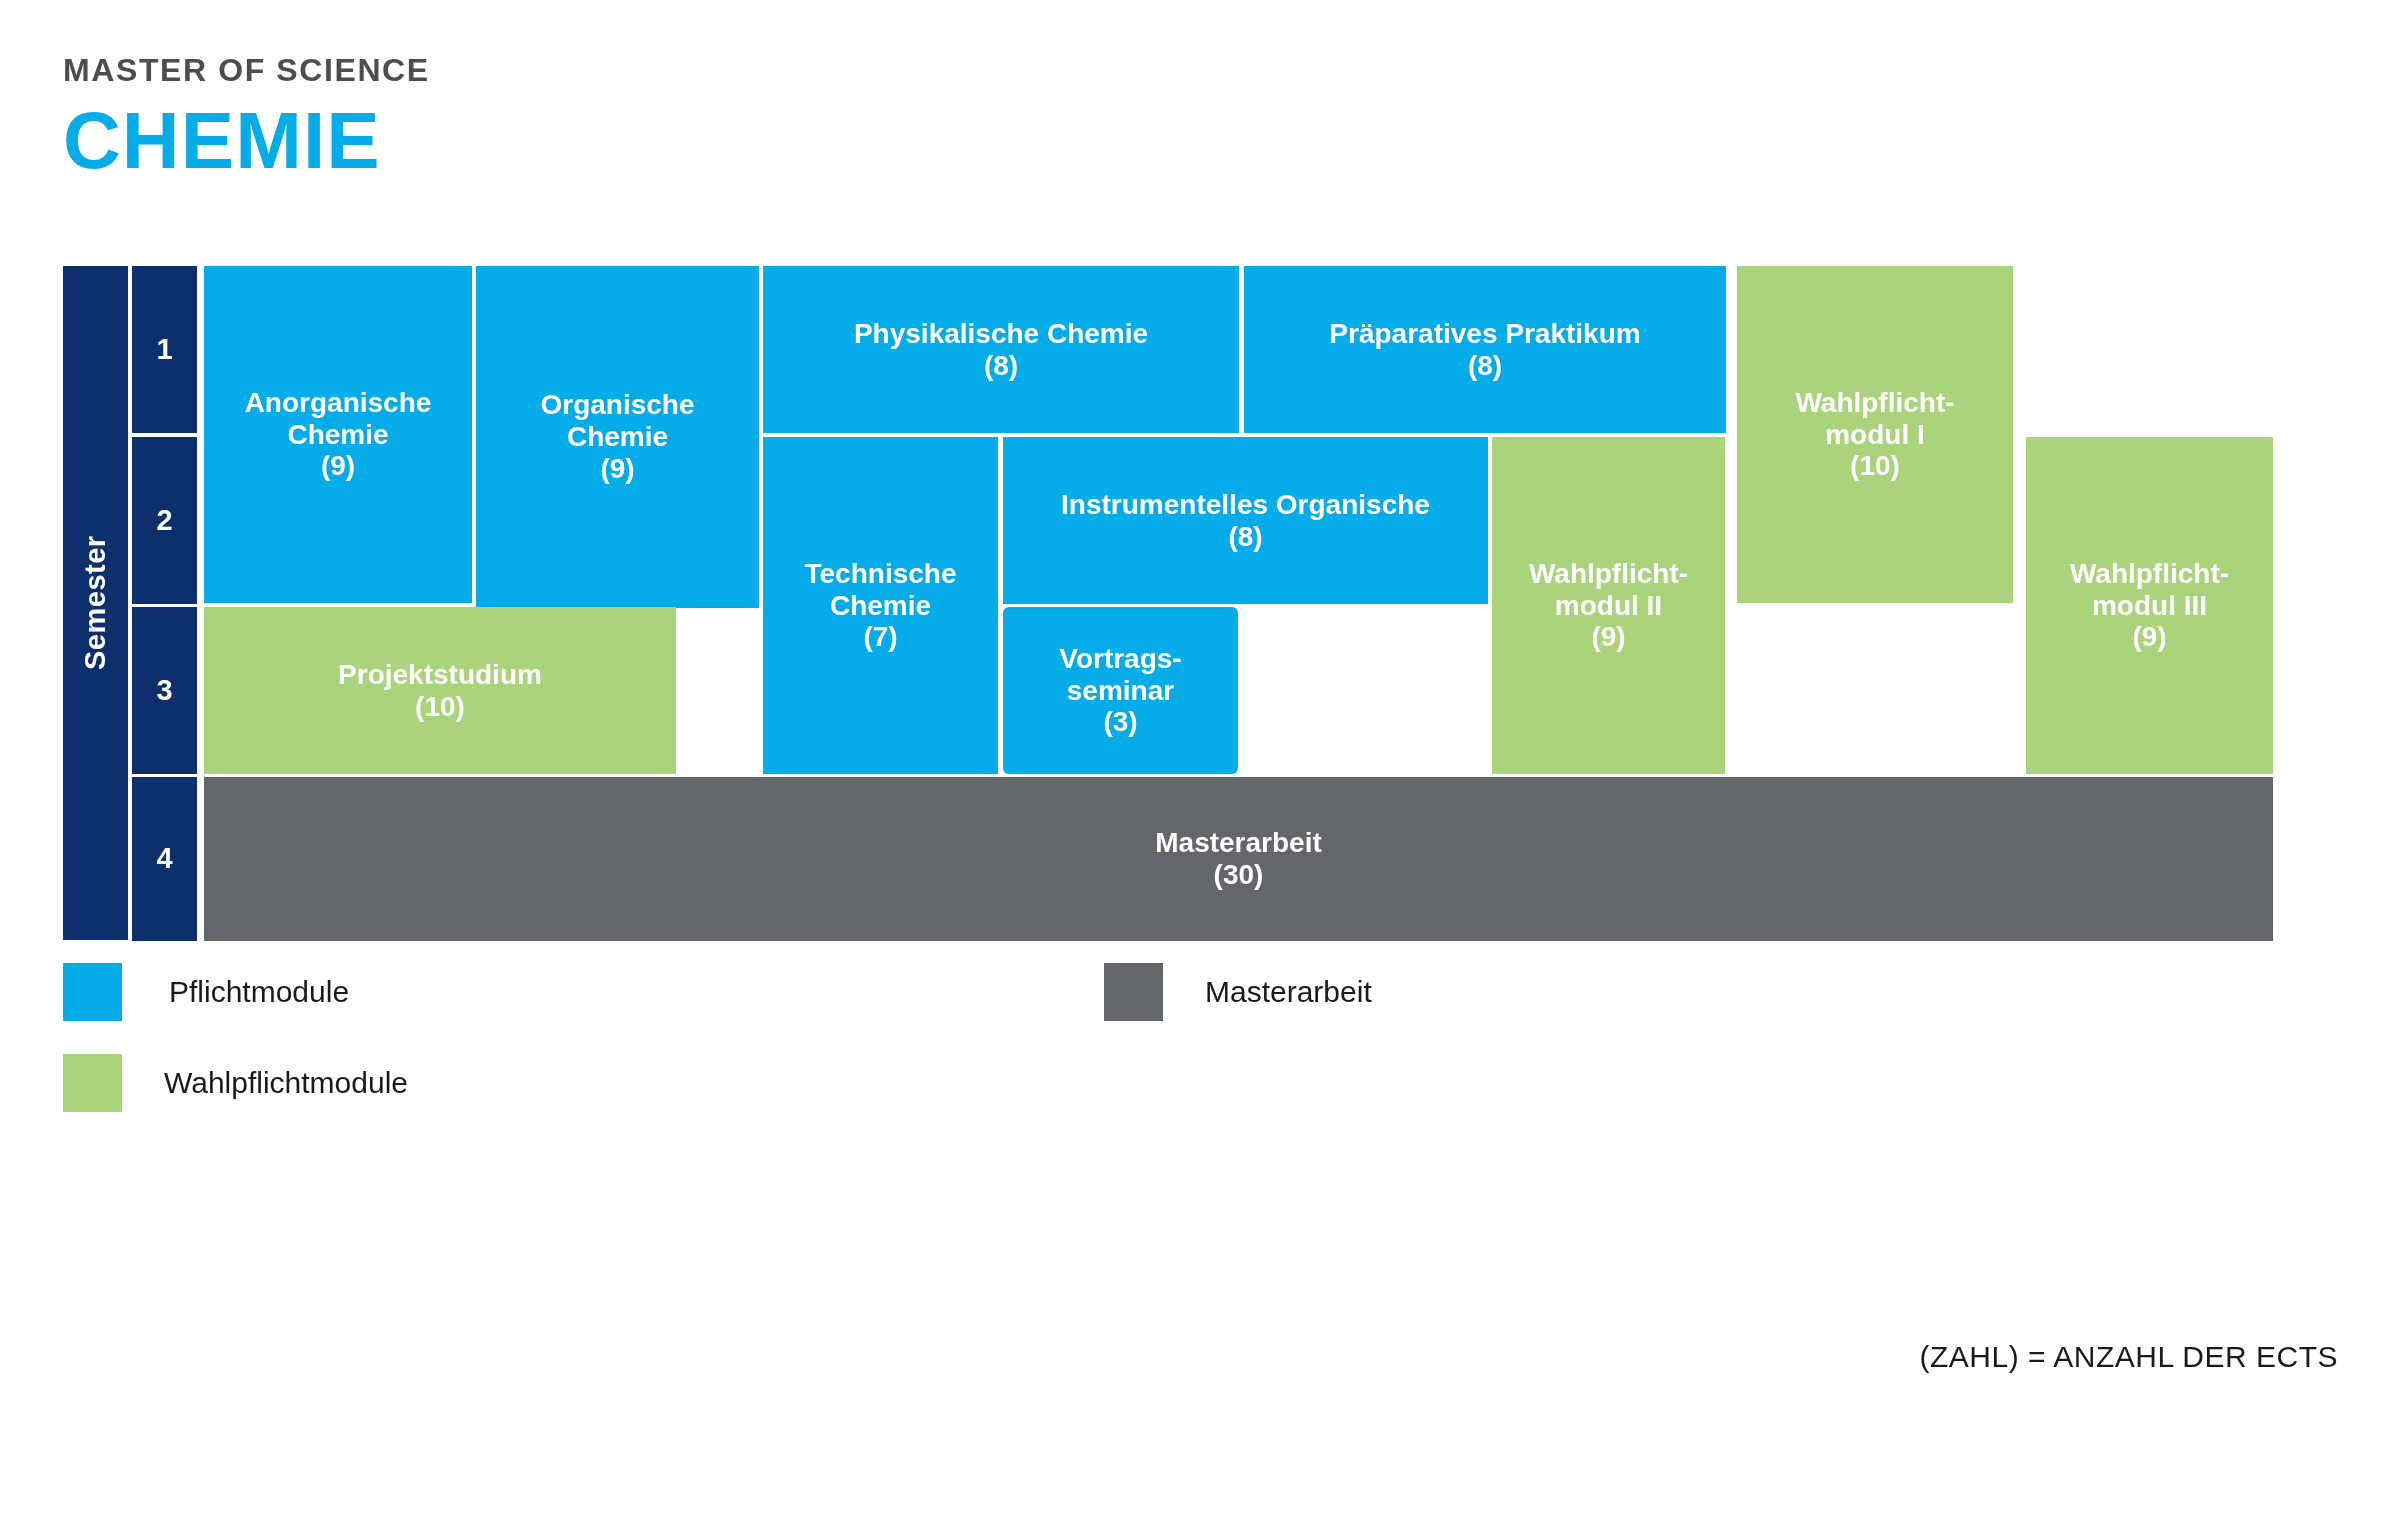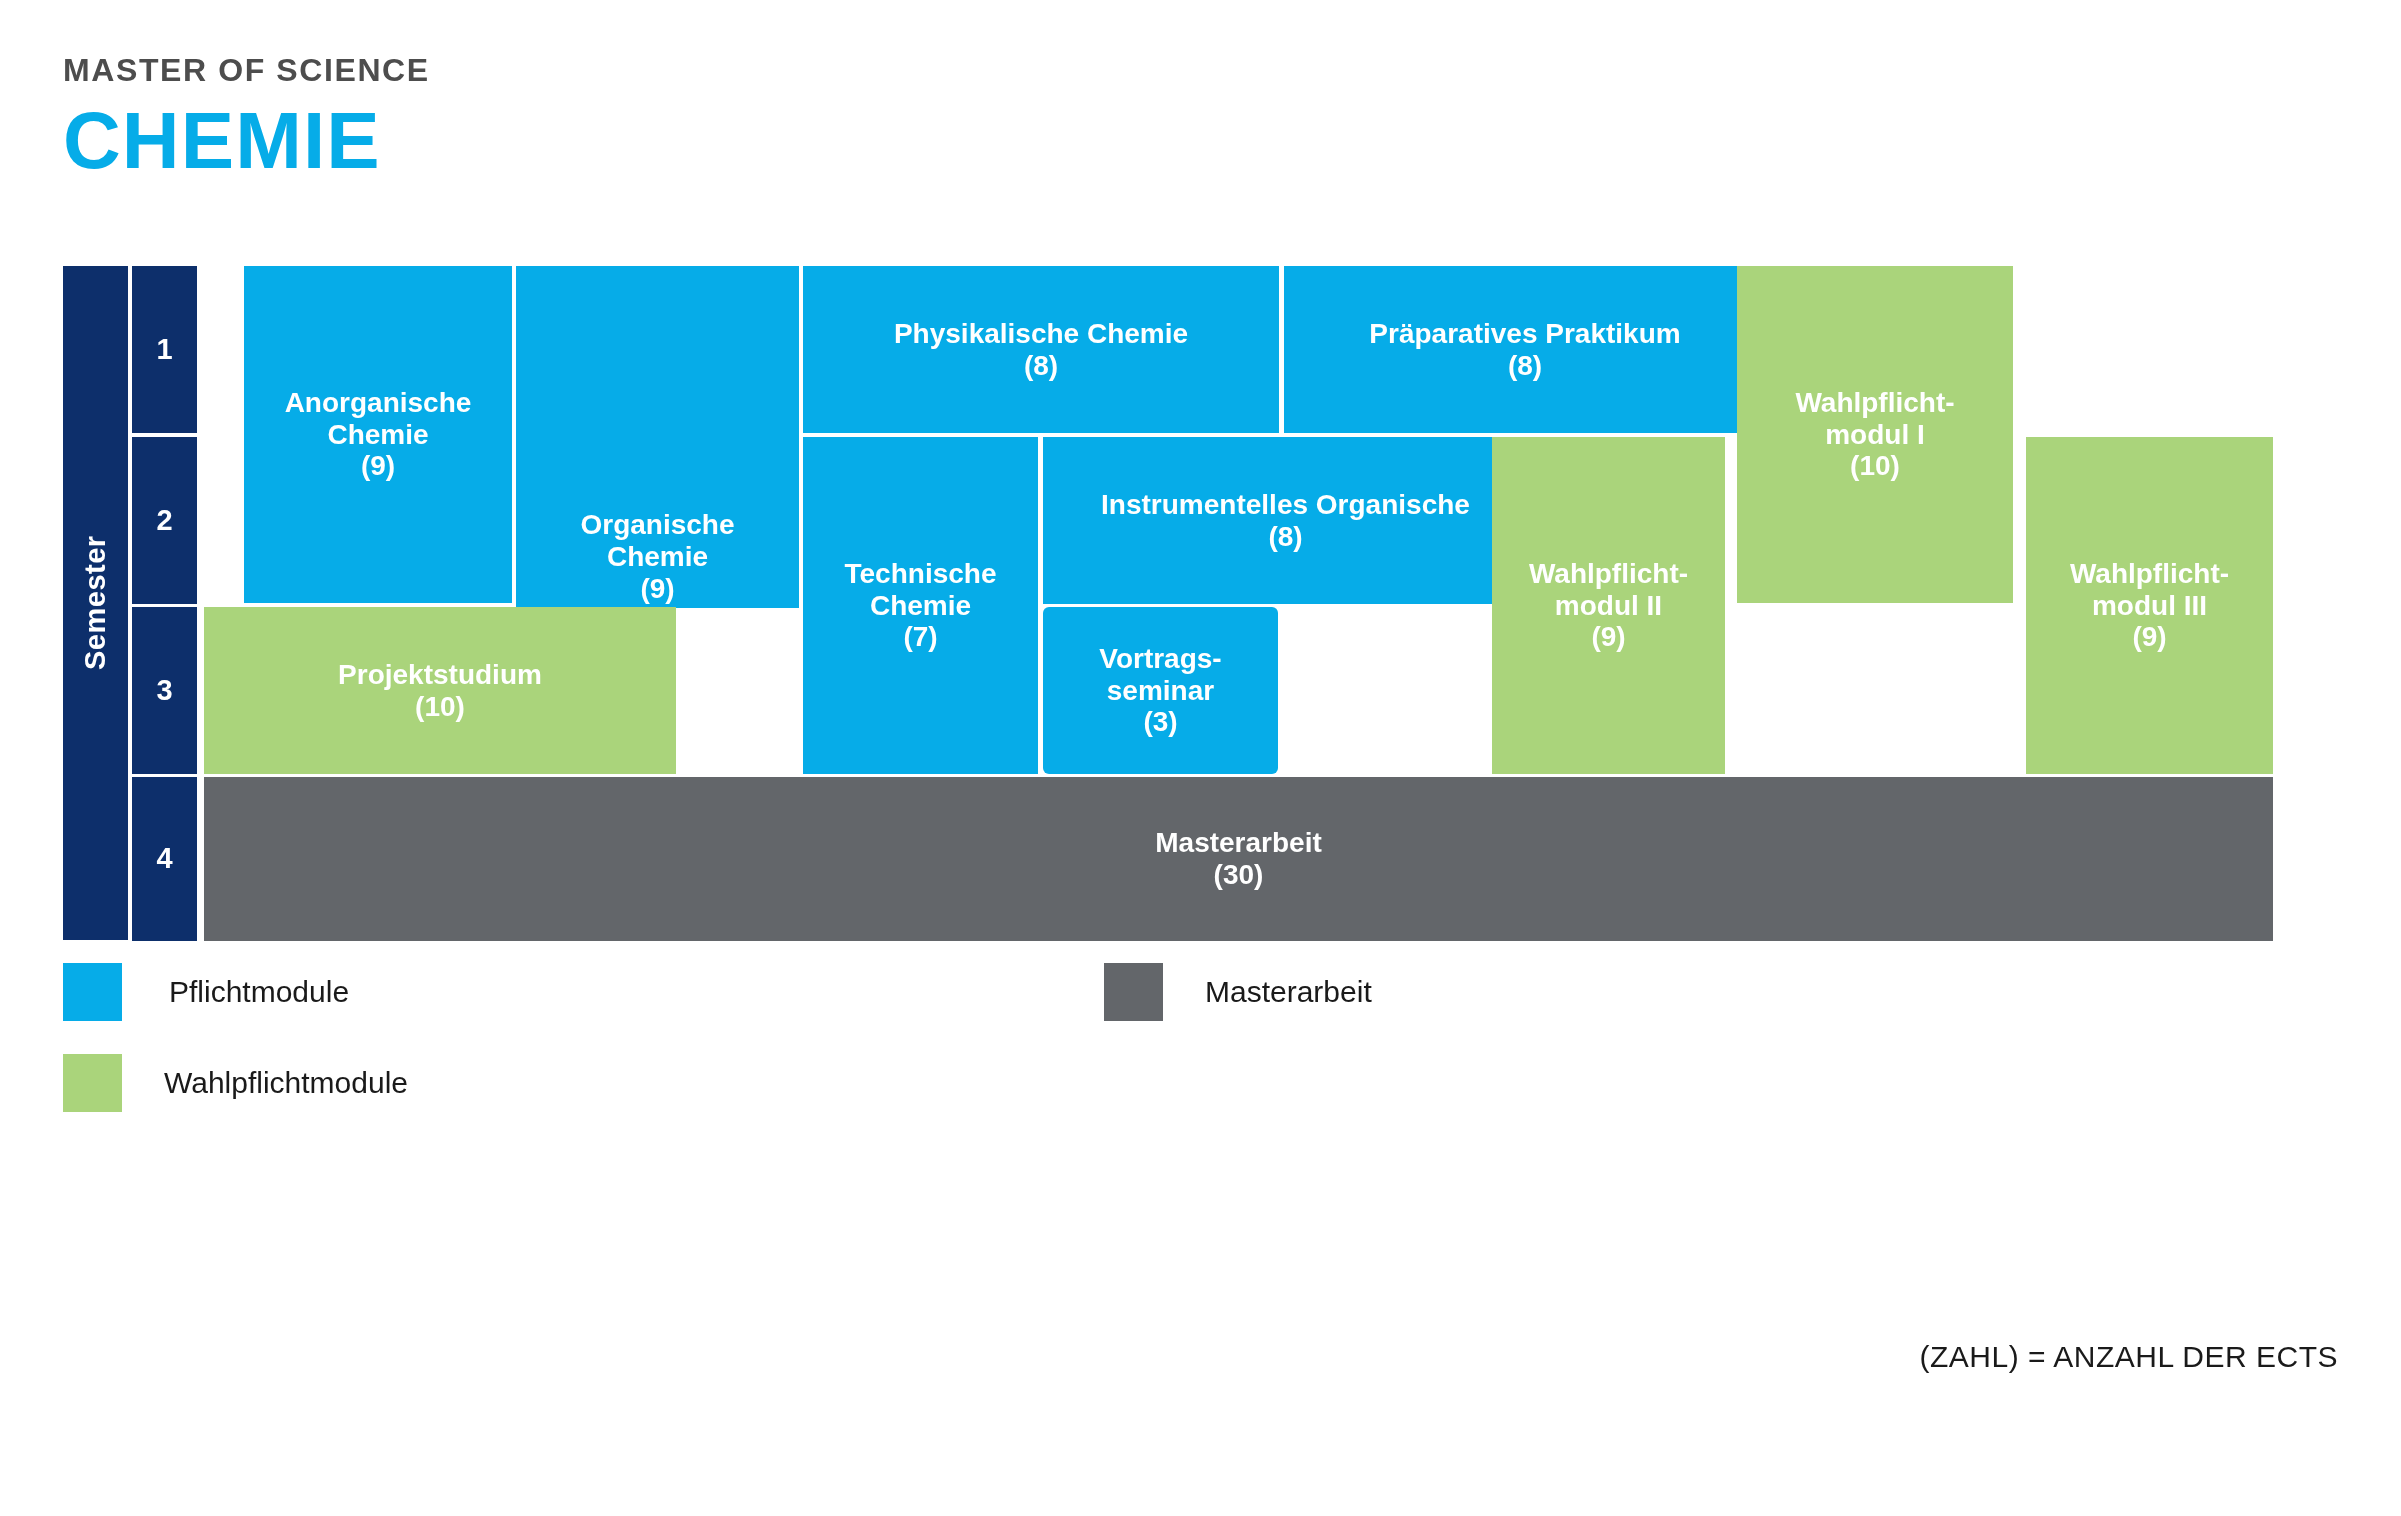--- a/index.html
+++ b/index.html
@@ -65,21 +65,21 @@
     font-size: 29px;
     font-weight: 700;
   }
 
   
   .mod {
     font-size: 28px;
     font-weight: 600;
     padding: 3.2px 7.5px;
   }
-  .mod.blue  { background: #06ACE8; margin-left: 40px; }
+  .mod.blue  { background: #06ACE8; }
   .mod.green { background: #AAD47B; }
   .mod.gray  { background: #63666A; }
 
   
   .legend-swatch {
     position: absolute;
     width: 59px;
     height: 58px;
   }
   .legend-label {
@@ -132,21 +132,21 @@
   </div>
 
   <div class="cell mod blue" style="left:204px; top:266px; width:268px; height:337px;">
     <div>
       <div>Anorganische</div>
       <div>Chemie</div>
       <div>(9)</div>
     </div>
   </div>
 
-  <div class="cell mod blue" style="left:476px; top:266px; width:283px; height:342px;align-items:flex-end;">
+  <div class="cell mod blue" style="left:476px; top:266px; width:283px; height:342px;">
     <div>
       <div>Organische</div>
       <div>Chemie</div>
       <div>(9)</div>
     </div>
   </div>
 
   <div class="cell mod blue" style="left:763px; top:266px; width:476px; height:167px;">
     <div>
       <div>Physikalische Chemie</div>

